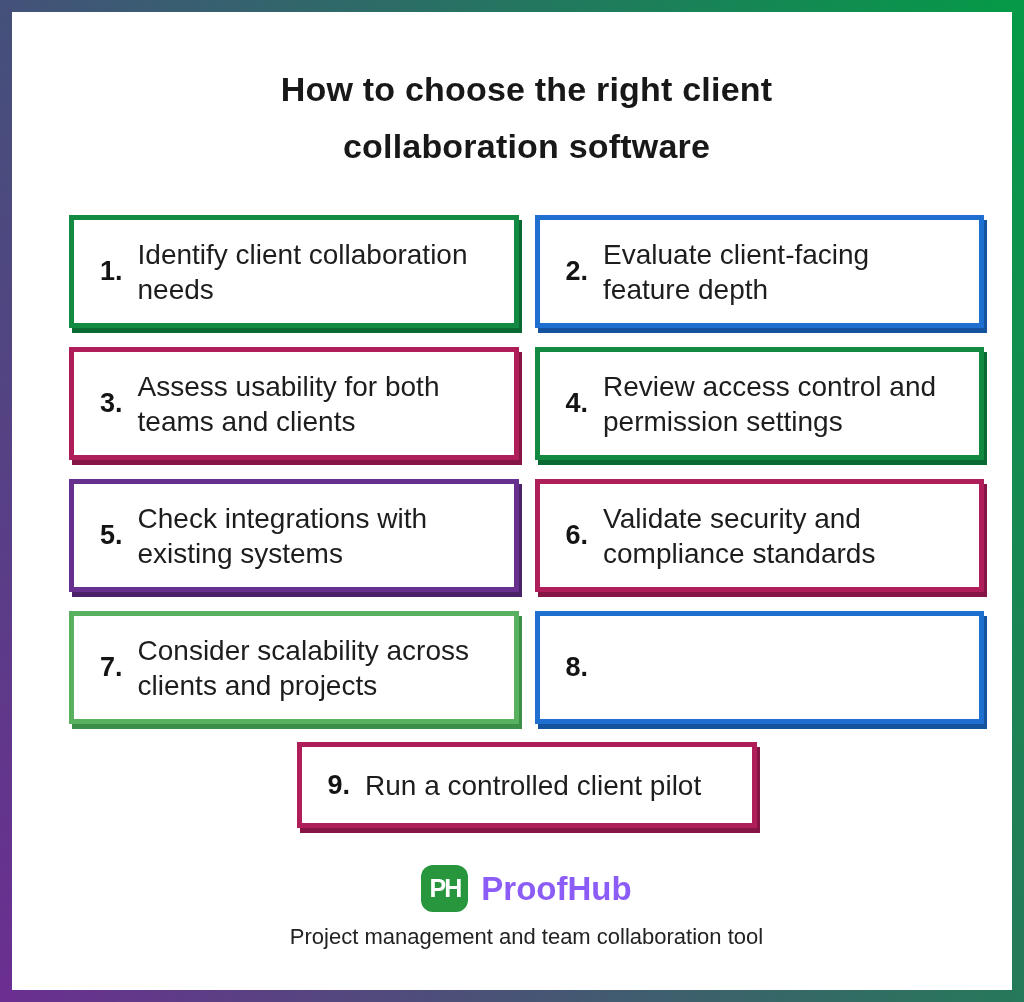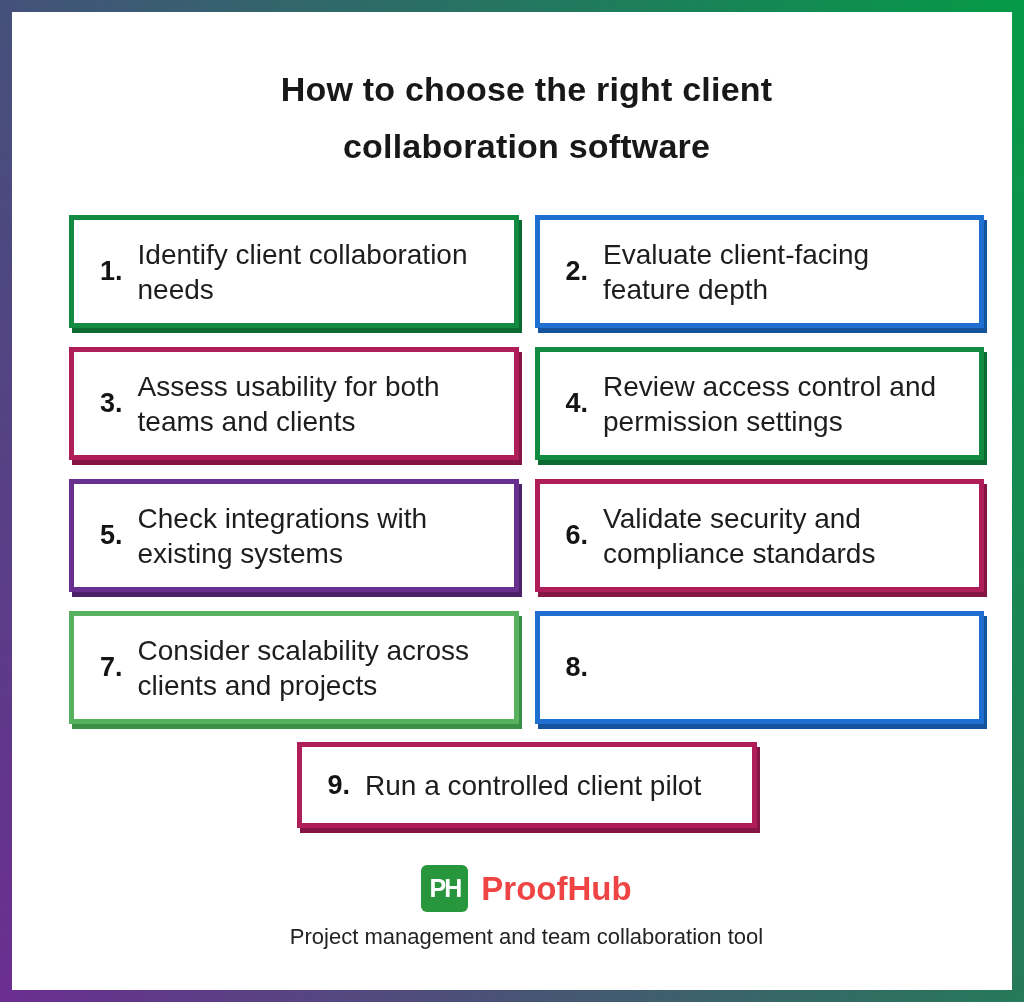--- a/index.html
+++ b/index.html
@@ -77,33 +77,33 @@
   .brand-row {
     margin-top: 37px;
     display: flex;
     justify-content: center;
     align-items: center;
     gap: 13px;
   }
   .brand-logo {
     width: 47px;
     height: 47px;
-    border-radius: 6px;
+    border-radius: 12px;
     display: flex;
     align-items: center;
     justify-content: center;
     color: #ffffff;
     font-size: 25px;
     font-weight: 700;
     letter-spacing: -2px;
   }
   .brand-name {
     font-size: 33px;
     font-weight: 700;
-    color: #ef4444;
+    color: #8b5cf6;
   }
   .tagline {
     margin-top: 12px;
     text-align: center;
     font-size: 22px;
     color: #222222;
   }
 </style>
 </head>
 <body>

